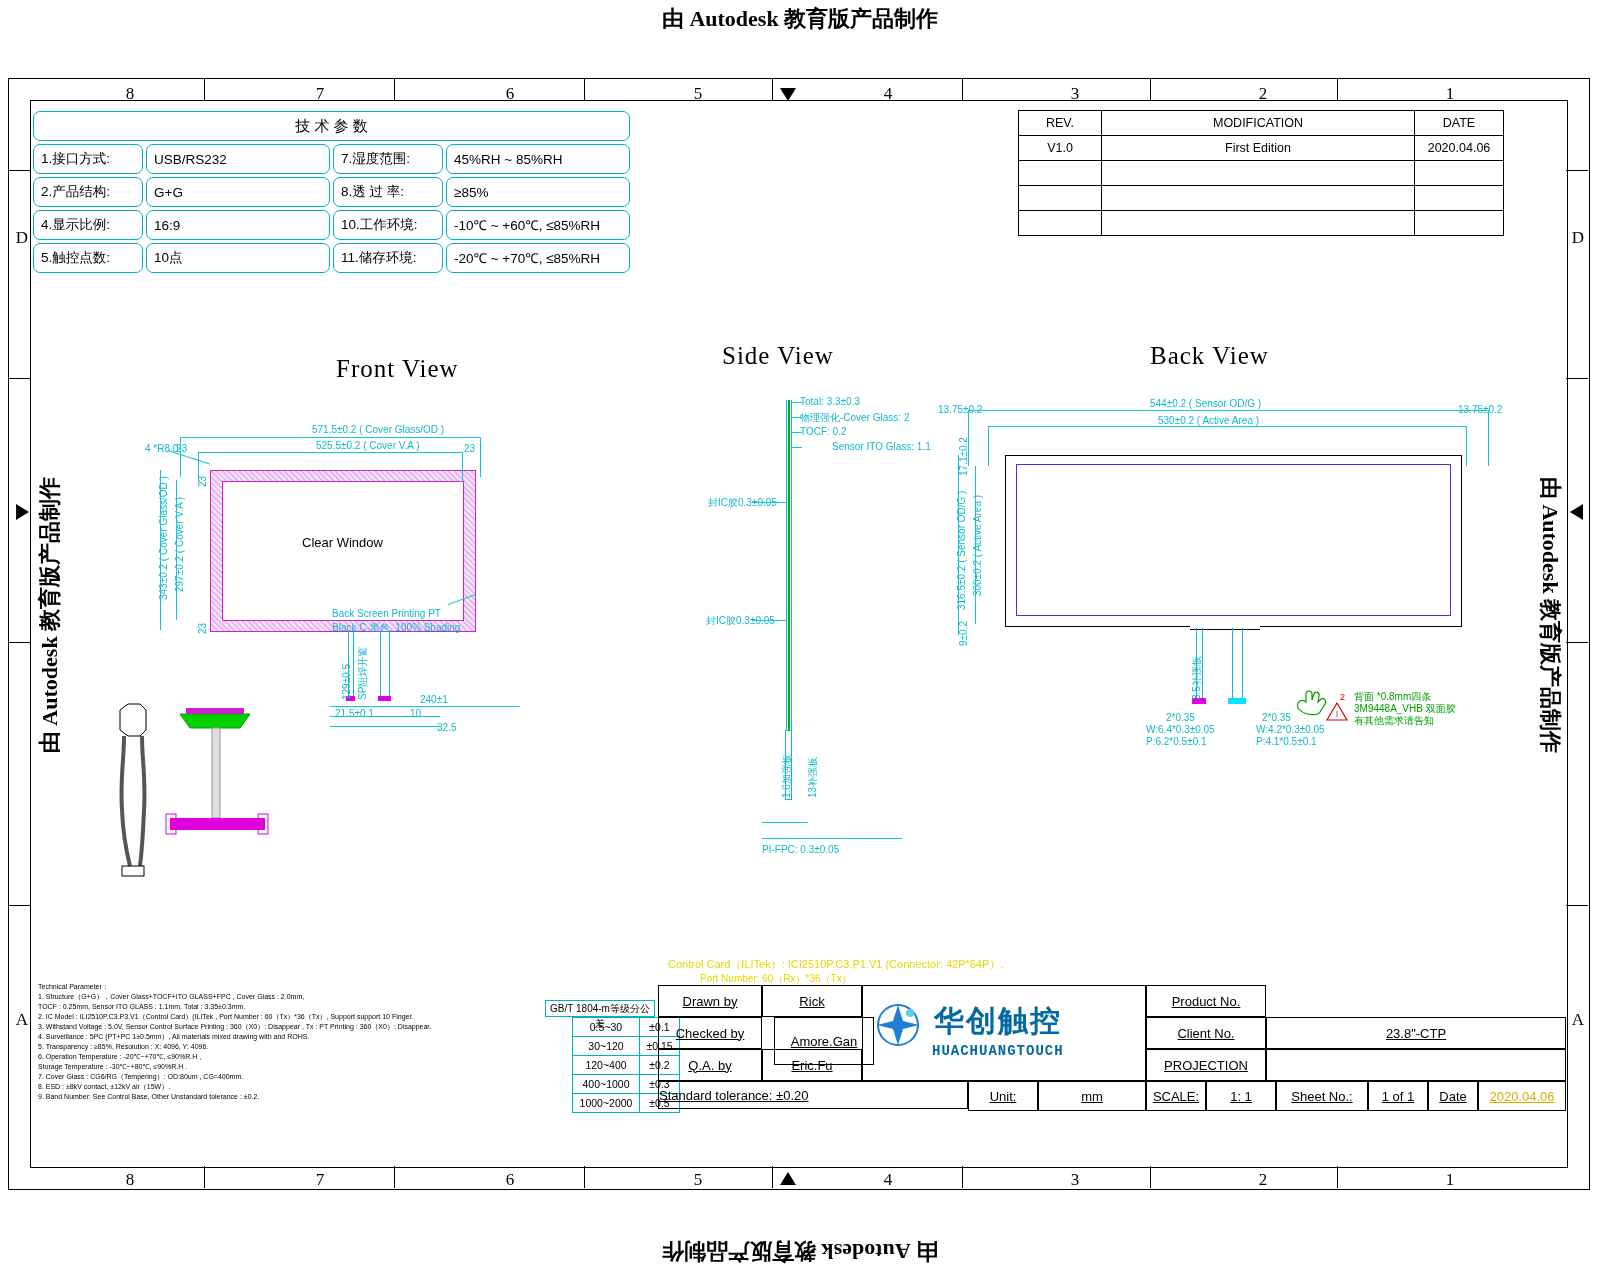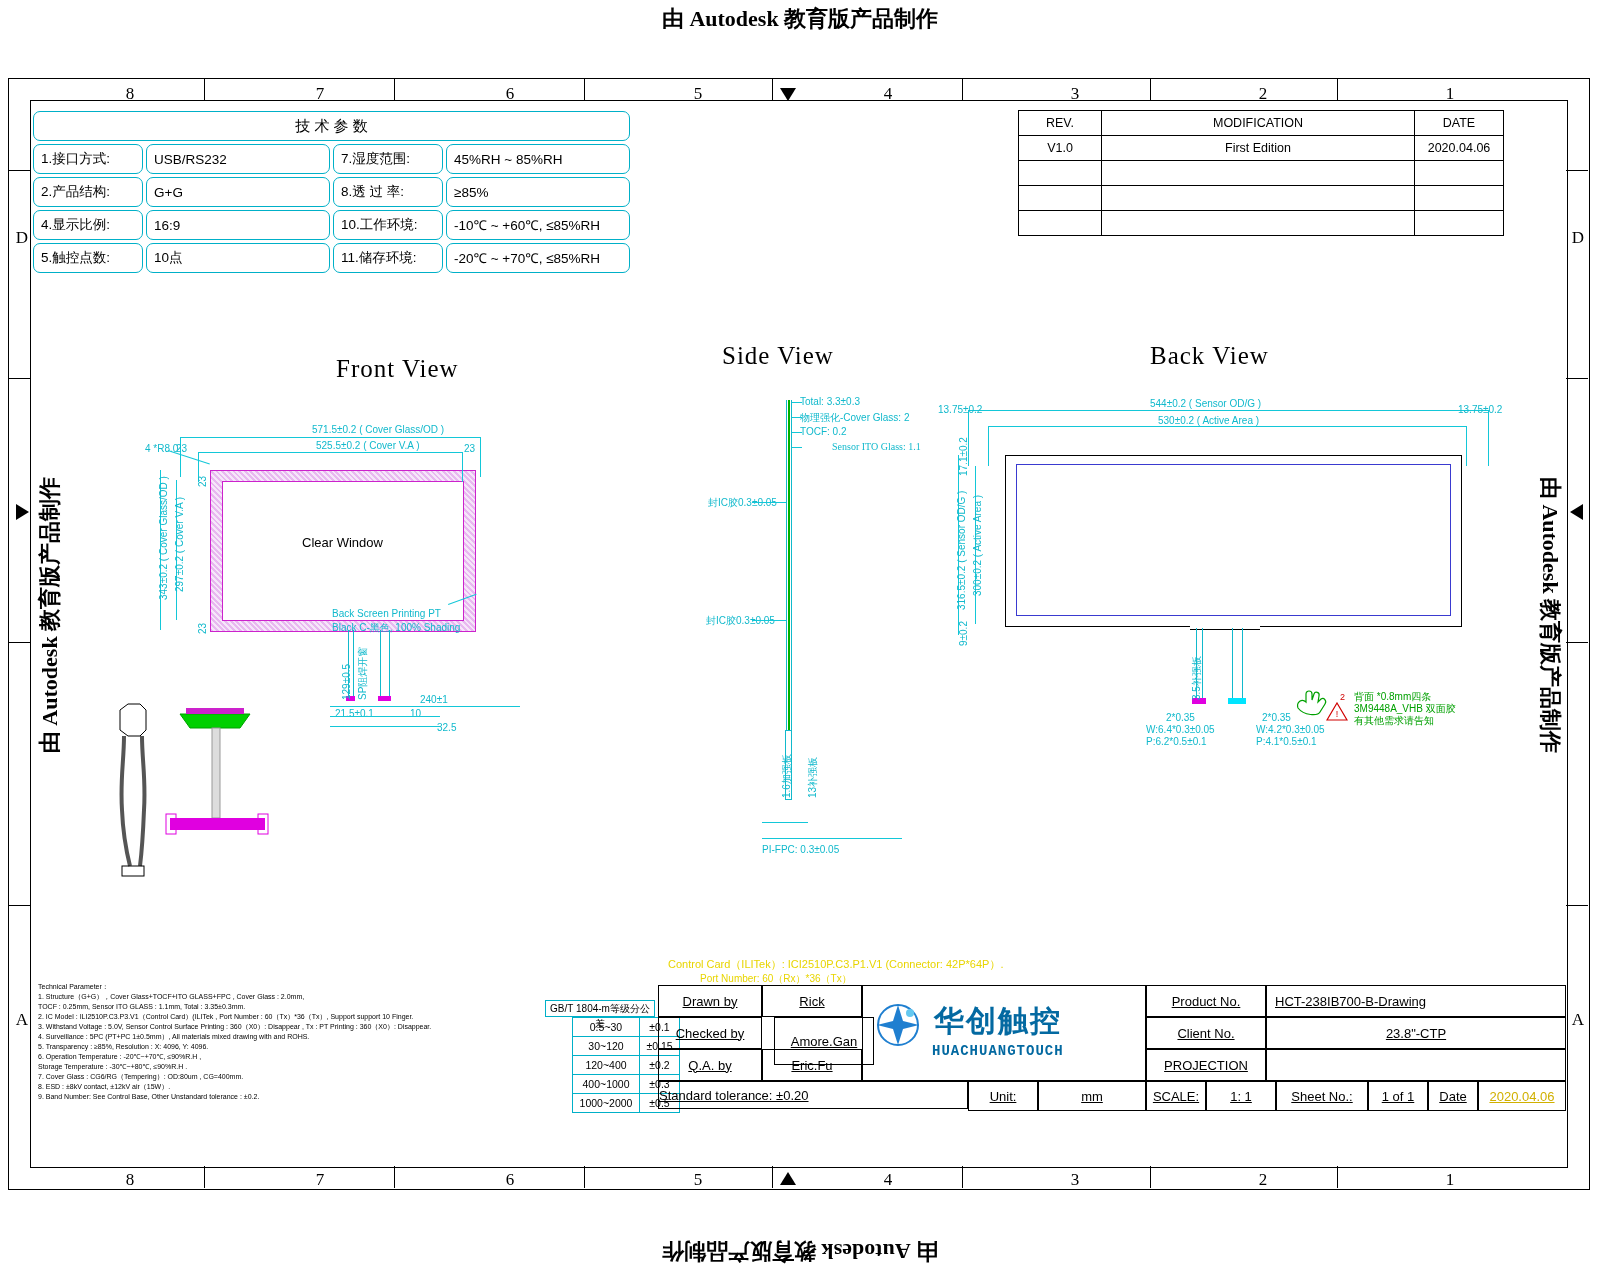--- a/index.html
+++ b/index.html
@@ -247,21 +247,21 @@
   <rect x="66" y="114" width="10" height="20" fill="none" stroke="#e000e0"></rect>
   <rect x="158" y="114" width="10" height="20" fill="none" stroke="#e000e0"></rect>
 </svg>
 
 <div class="abs" style="left:788px;top:400px;width:2px;height:330px;background:#00b000;"></div>
 <div class="abs" style="left:786px;top:400px;width:1px;height:330px;background:#11b9cc;"></div>
 <div class="abs" style="left:791px;top:400px;width:1px;height:330px;background:#11b9cc;"></div>
 <div class="cytxt" style="left:800px;top:396px;">Total:  3.3±0.3</div>
 <div class="cytxt" style="left:800px;top:411px;">物理强化-Cover Glass:  2</div>
 <div class="cytxt" style="left:800px;top:426px;">TOCF:  0.2</div>
-<div class="cytxt" style="left:832px;top:441px;font-family:Liberation Serif, serif;">Sensor ITO Glass:  1.1</div>
+<div class="cytxt" style="left:832px;top:441px;">Sensor ITO Glass:  1.1</div>
 <div class="cyl" style="left:792px;top:402px;width:10px;height:1px;"></div>
 <div class="cyl" style="left:792px;top:417px;width:10px;height:1px;"></div>
 <div class="cyl" style="left:792px;top:432px;width:10px;height:1px;"></div>
 <div class="cyl" style="left:792px;top:447px;width:10px;height:1px;"></div>
 
 <div class="cytxt" style="left:708px;top:496px;">封IC胶0.3±0.05</div>
 <div class="cyl" style="left:752px;top:502px;width:34px;height:1px;"></div>
 <div class="cytxt" style="left:706px;top:614px;">封IC胶0.3±0.05</div>
 <div class="cyl" style="left:752px;top:620px;width:34px;height:1px;"></div>
 
@@ -377,21 +377,20 @@
   <div class="cell" style="left:332px;top:0;width:284px;height:96px;"></div>
   <svg class="abs" style="left:340px;top:14px;" width="56" height="56">
     <circle cx="28" cy="26" r="20" fill="none" stroke="#1f7fd0" stroke-width="2"></circle>
     <path d="M28,6 L33,22 L49,26 L33,30 L28,46 L23,30 L7,26 L23,22 Z" fill="#1f7fd0"></path>
     <circle cx="40" cy="14" r="4" fill="#64c8f0"></circle>
   </svg>
   <div class="abs logo-text" style="left:404px;top:16px;font-size:30px;letter-spacing:2px;">华创触控</div>
   <div class="abs logo-text" style="left:402px;top:58px;font-size:14px;letter-spacing:1px;">HUACHUANGTOUCH</div>
 
   <div class="cell ctr" style="left:616px;top:0;width:120px;height:32px;">Product No.</div>
-  <div class="cell" style="left:736px;top:0;width:300px;height:32px;padding-left:8px;">HCT-238IB700-B-Drawing</div>
 
   <div class="cell ctr" style="left:616px;top:32px;width:120px;height:32px;">Client No.</div>
   <div class="cell ctr" style="left:736px;top:32px;width:300px;height:32px;">23.8"-CTP</div>
 
   <div class="cell ctr" style="left:616px;top:64px;width:120px;height:32px;">PROJECTION</div>
   <div class="cell ctr" style="left:736px;top:64px;width:300px;height:32px;"></div>
 
   <div class="cell" style="left:128px;top:96px;width:310px;height:28px;padding-left:0;">Standard tolerance: ±0.20</div>
   <div class="cell ctr" style="left:438px;top:96px;width:70px;height:30px;">Unit:</div>
   <div class="cell ctr" style="left:508px;top:96px;width:108px;height:30px;">mm</div>

